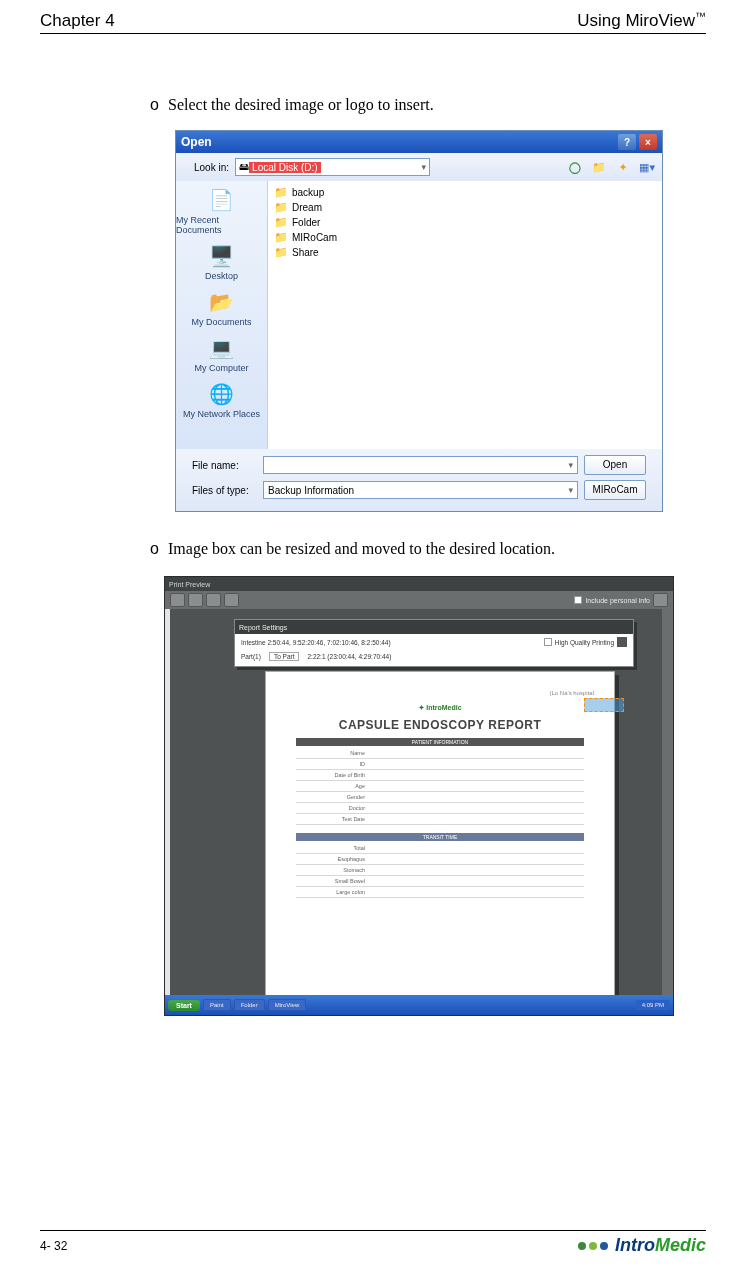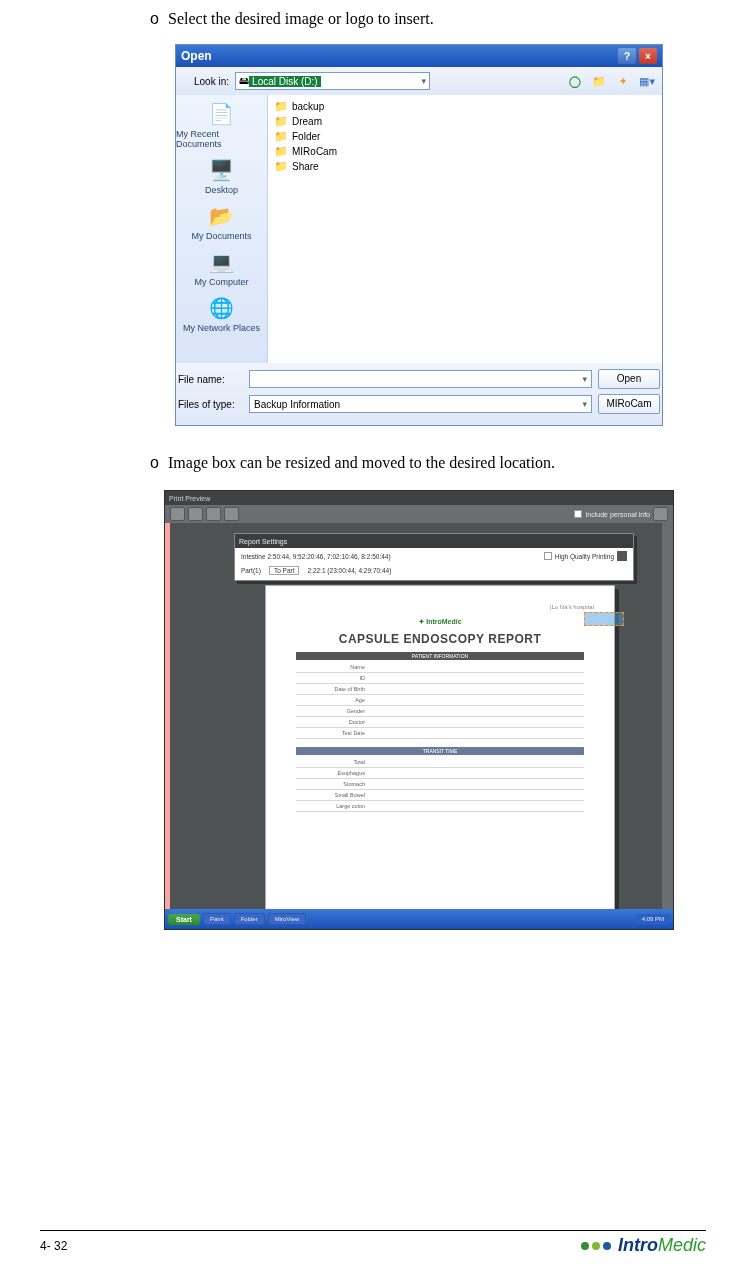--- a/index.html
+++ b/index.html
@@ -78,21 +78,21 @@
     .combo {
       flex: 0 0 195px;
       height: 18px;
       border: 1px solid #7a9ecb;
       background: #fff;
       display:flex;align-items:center;
       padding: 0 3px;
       font-size:10px;
     }
     .combo .sel {
-      background: #15803d; color: #fff; padding: 0 3px;
+      background: #ef4444; color: #fff; padding: 0 3px;
     }
     .lookin-row .spacer { flex:1; }
     .nav-icons { display:flex; gap:10px; align-items:center;}
     .nav-icon { width:14px; height:14px; display:flex;align-items:center;justify-content:center; font-size:11px;}
     .green { color:#2a9a2a; font-weight:bold;}
     .orange { color:#e6a020;}
     .blue { color:#3b6fc0;}
     .dialog-body {
       display:flex;
       height: 268px;
@@ -111,32 +111,32 @@
       gap:2px;
     }
     .place-icon { width:28px;height:26px; display:flex;align-items:center;justify-content:center; font-size:20px;}
     .file-list {
       flex:1; background:#fff;
       padding: 4px 6px;
       display:flex; flex-direction:column; gap:0px;
     }
     .folder-row { display:flex; align-items:center; gap:4px; font-size:10px; height:15px;}
     .folder-icon { color:#e6b54a; font-size:11px; width:14px;}
-    .bottom-rows { padding: 6px 2px; background: linear-gradient(#f0f4fc,#dfe8f8);}
+    .bottom-rows { padding: 6px 16px; background: linear-gradient(#f0f4fc,#dfe8f8);}
     .brow { display:flex; align-items:center; gap:6px; margin-bottom:5px;}
     .blabel { width:65px; font-size:10px;}
     .binput { flex:1; height:18px; border:1px solid #7a9ecb; background:#fff; font-size:10px; padding:0 4px; display:flex;align-items:center;}
     .bbtn { width:62px; height:20px; border:1px solid #7a9ecb; background: linear-gradient(#fff,#e8eef8); border-radius:2px; font-size:10px; text-align:center; line-height:18px;}
     .drop-arrow { margin-left:auto; font-size:9px; color:#666;}
     
     
     .preview-shot {
       width: 510px;
       height: 440px;
-      background: #fca5a5;
+      background: #e5e5e5;
       position: relative;
       font-family: Tahoma, sans-serif;
       border:1px solid #2a2d2d;
     }
     .pv-titlebar {
       height:14px; background:#3e4242;
       display:flex; align-items:center; padding:0 4px;
       color:#cfd4d4; font-size:7px;
     }
     .pv-toolbar {
@@ -200,29 +200,35 @@
     .footer {
       position: absolute;
       left: 40px; right: 40px; bottom: 28px;
       border-top: 1.5px solid #000;
       padding-top: 4px;
       display:flex; justify-content:space-between; align-items:center;
     }
     .page-num { font-size: 12px; }
     .footer-logo { display:flex; align-items:center; gap:4px; font-size:18px; }
     .footer-logo .intro { color:#0a3a7a; font-weight:bold; font-style:italic;}
-    .footer-logo .medic { color:#2a9a2a; font-weight:normal; font-style:italic;}
+    .footer-logo .medic { color:#2a9a2a; font-weight:bold; font-style:italic;}
     .dots { display:inline-flex; gap:3px; margin-right:3px;}
     .dot{width:8px;height:8px;border-radius:50%;}
     .d1{background:#3a8a3a;} .d2{background:#80b83a;} .d3{background:#205a9a;}
   </style>
 </head>
 <body>
 
 <div class="page">
+  <div class="header-row">
+    <span class="chapter-label">Chapter 4</span>
+    <span>
+      <span class="using-label">Using MiroView</span><span class="tm">™</span>
+    </span>
+  </div>
 
   <div class="content">
     <div class="bullet">
       <span class="o">o</span>
       <span class="txt">Select the desired image or logo to insert.</span>
     </div>
 
     <div class="dialog-wrap">
 
       <div class="open-dialog">

